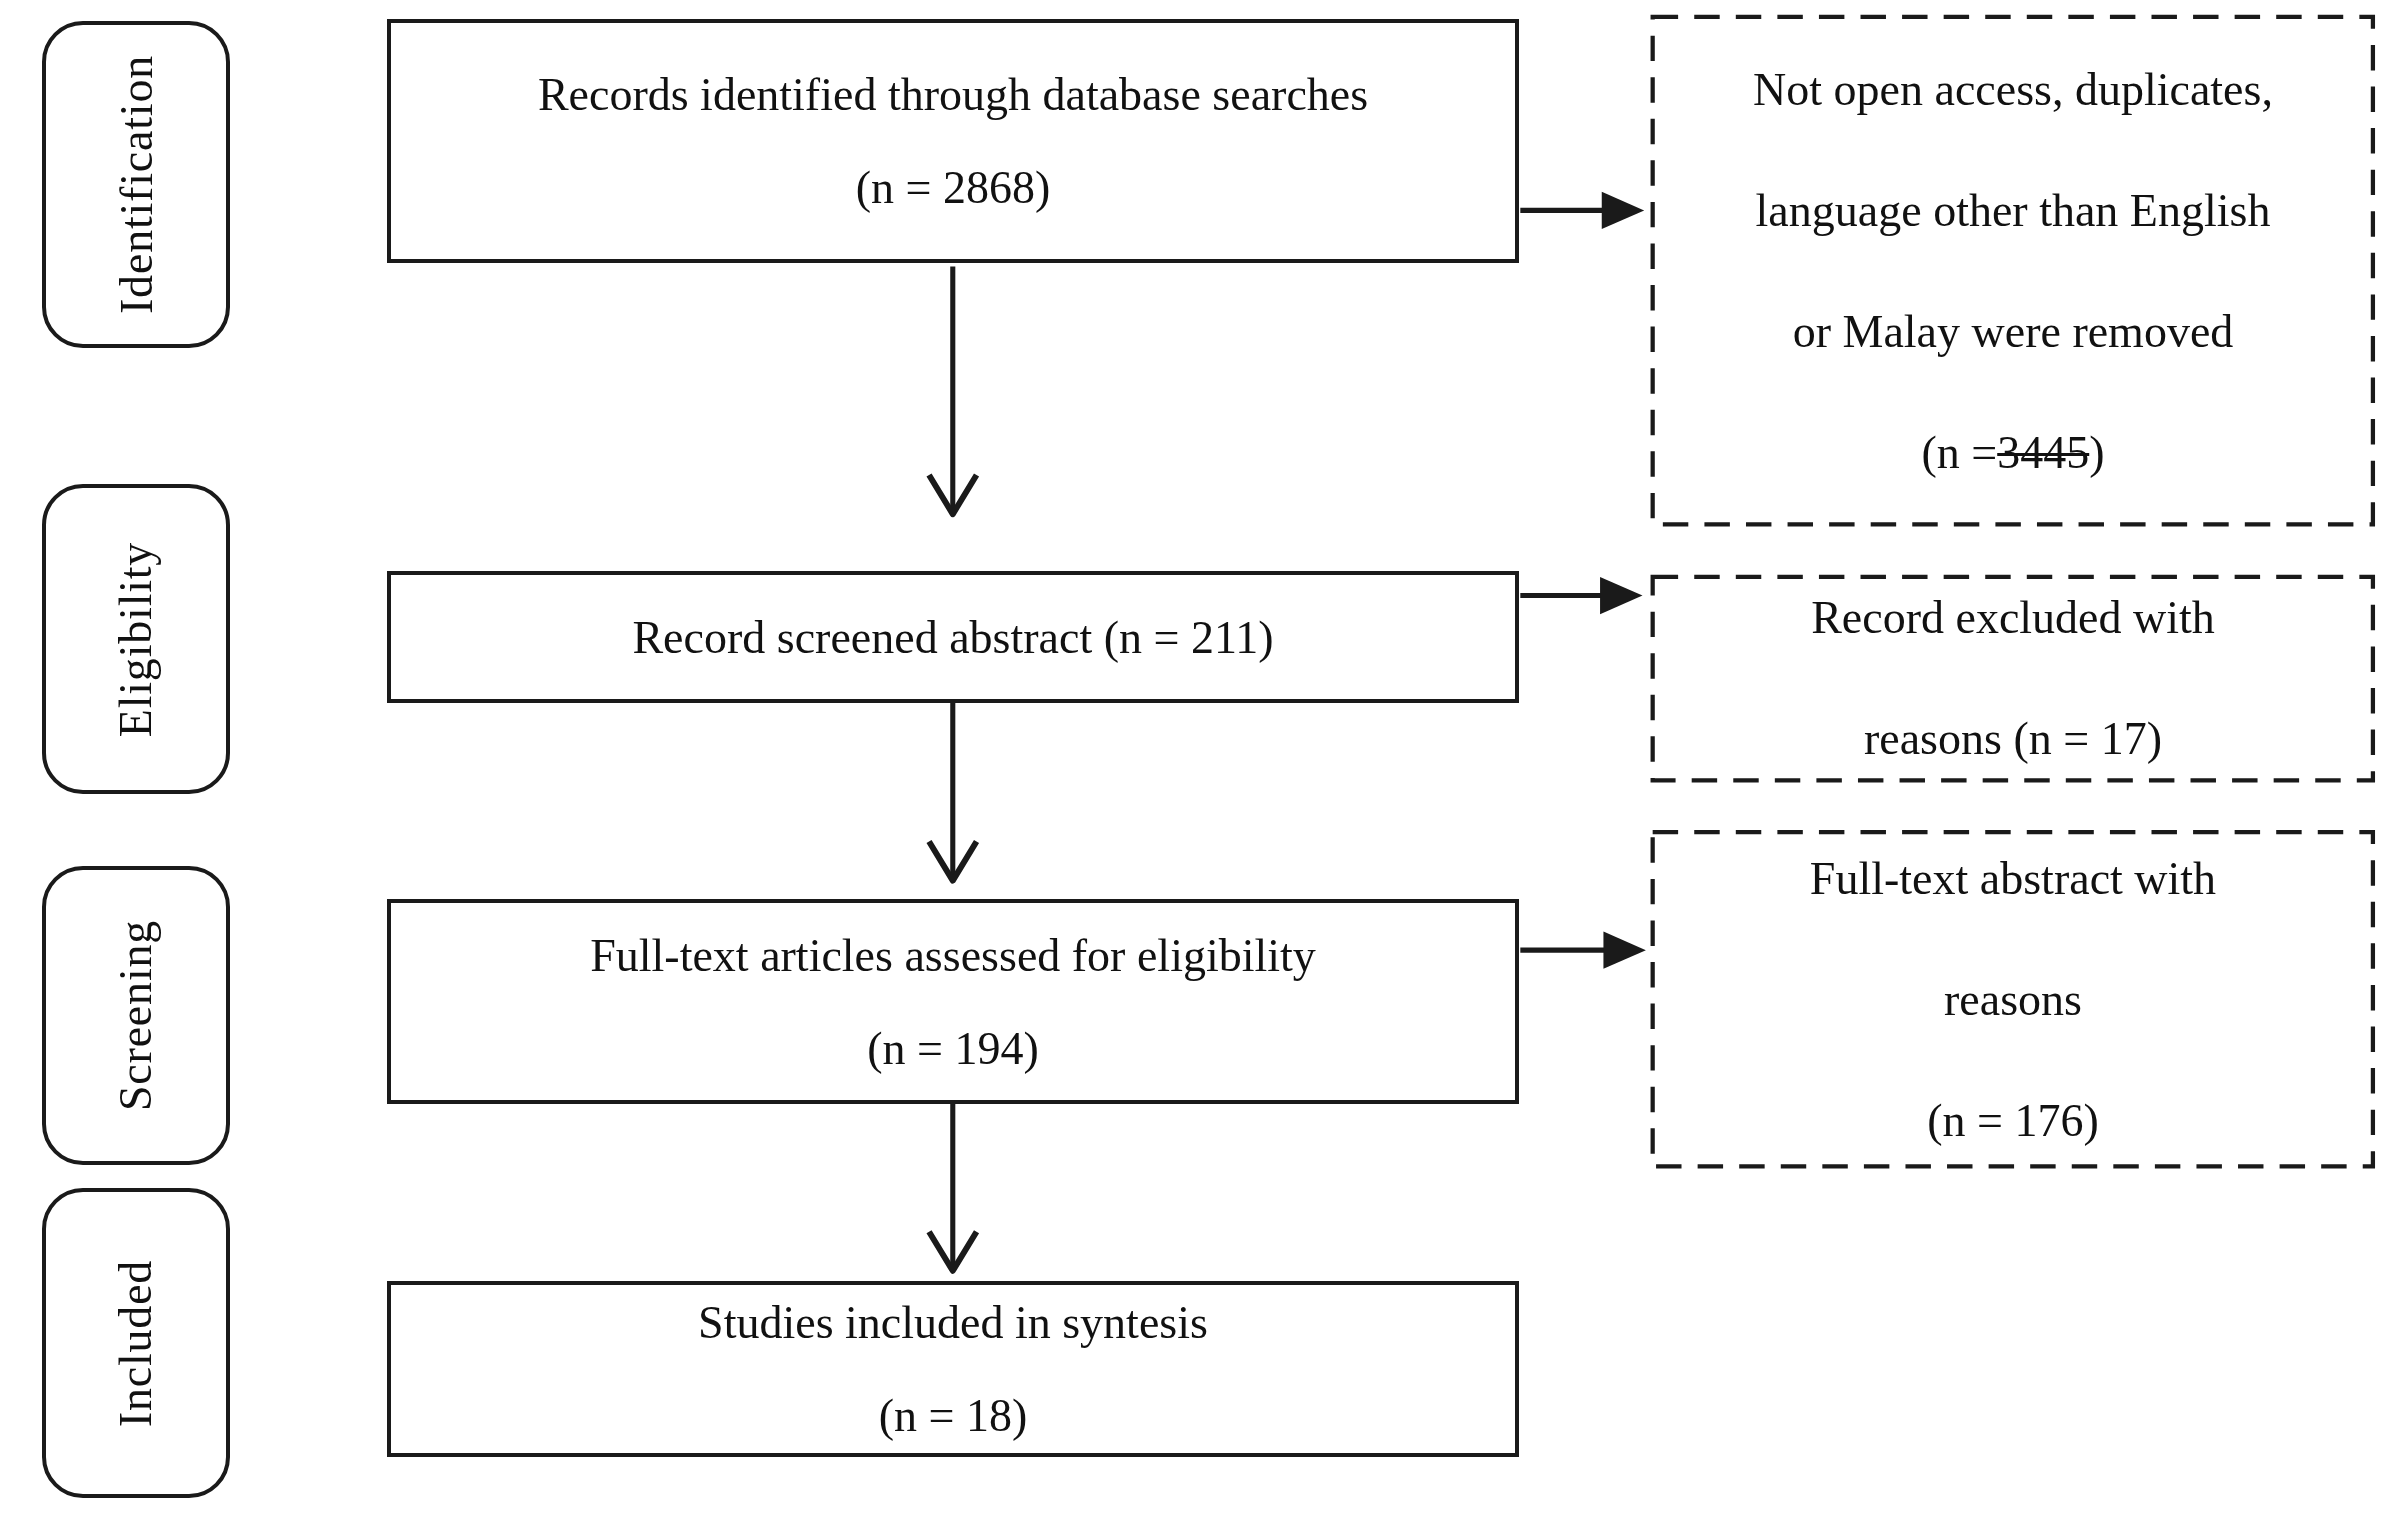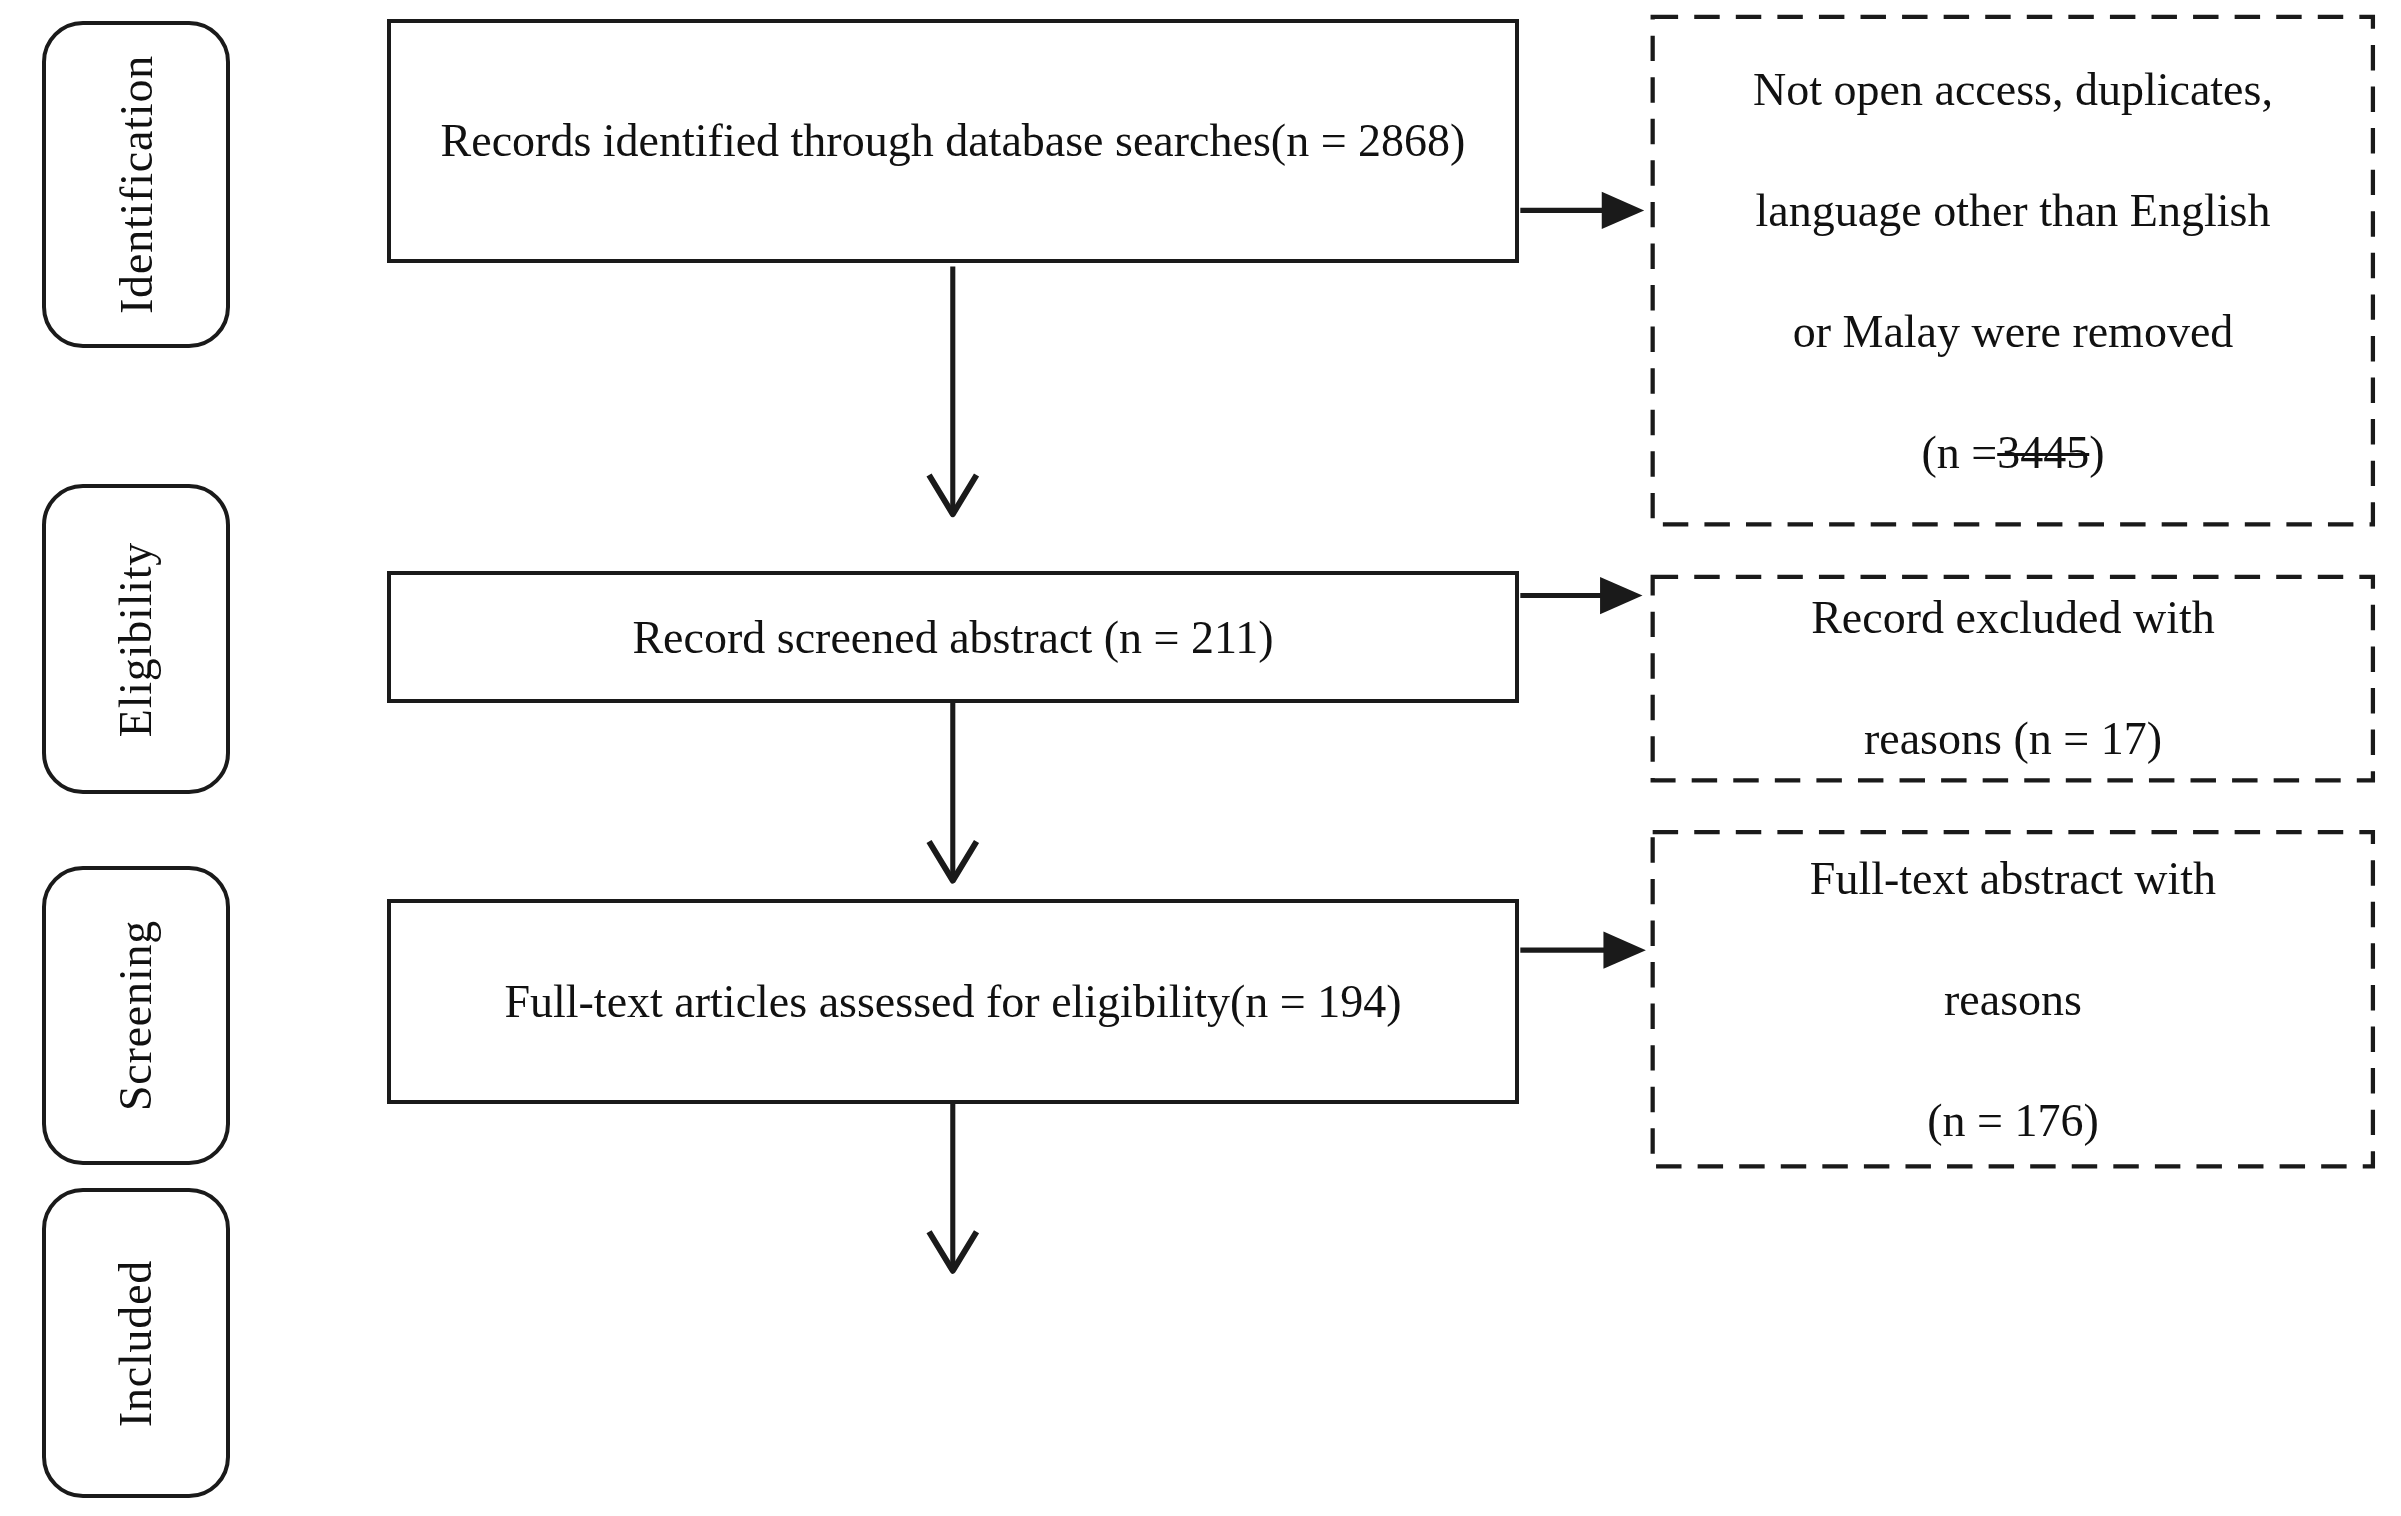--- a/index.html
+++ b/index.html
@@ -50,21 +50,21 @@
 
   
   .flow-box {
     position: absolute;
     left: 387px;
     width: 1132px;
     box-sizing: border-box;
     border: 4.2px solid #1a1a1a;
     background: #ffffff;
     display: flex;
-    flex-direction: row;
+    flex-direction: column;
     align-items: center;
     justify-content: center;
     text-align: center;
     font-size: 46px;
   }
   .m1 { top: 18.7px;   height: 244px; }
   .m2 { top: 535px;  height: 132px; margin-top: 36px; }
   .m3 { top: 899px; height: 205px; }
   .m4 { top: 1281px; height: 176px; }
 
@@ -148,20 +148,24 @@
     <div class="line">Records identified through database searches</div>
     <div class="line">(n = 2868)</div>
   </div>
   <div class="flow-box m2">
     <div class="line">Record screened abstract (n = 211)</div>
   </div>
   <div class="flow-box m3">
     <div class="line">Full-text articles assessed for eligibility</div>
     <div class="line">(n = 194)</div>
   </div>
+  <div class="flow-box m4">
+    <div class="line">Studies included in syntesis</div>
+    <div class="line">(n = 18)</div>
+  </div>
 
   <div class="excl-box e1">
     <div class="line">Not open access, duplicates,</div>
     <div class="line">language other than English</div>
     <div class="line">or Malay were removed</div>
     <div class="line"><span>(n =</span><span class="struck">3445</span><span>)</span></div>
   </div>
   <div class="excl-box e2">
     <div class="line">Record excluded with</div>
     <div class="line">reasons (n = 17)</div>

